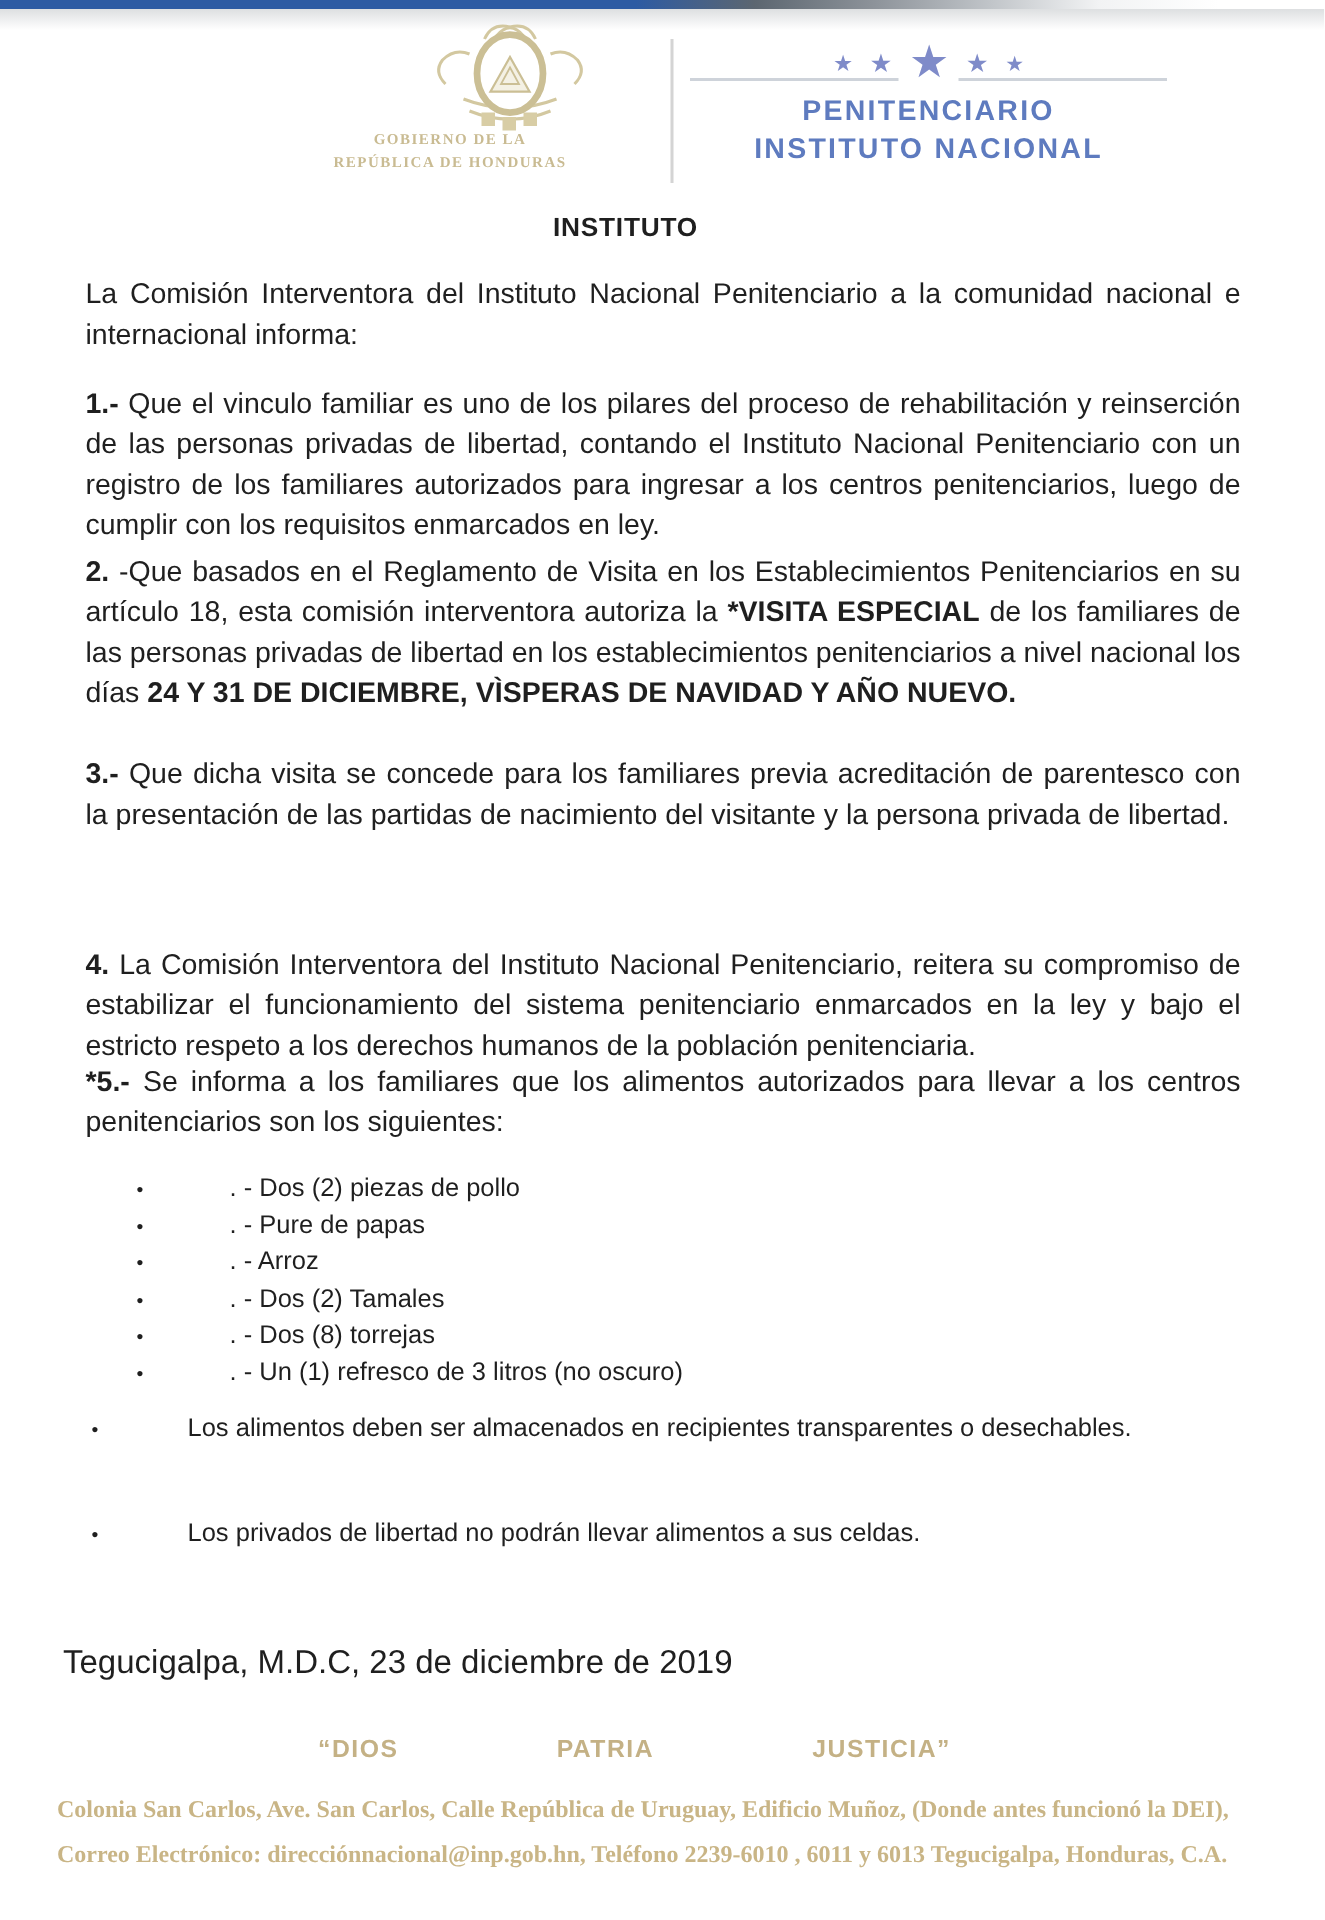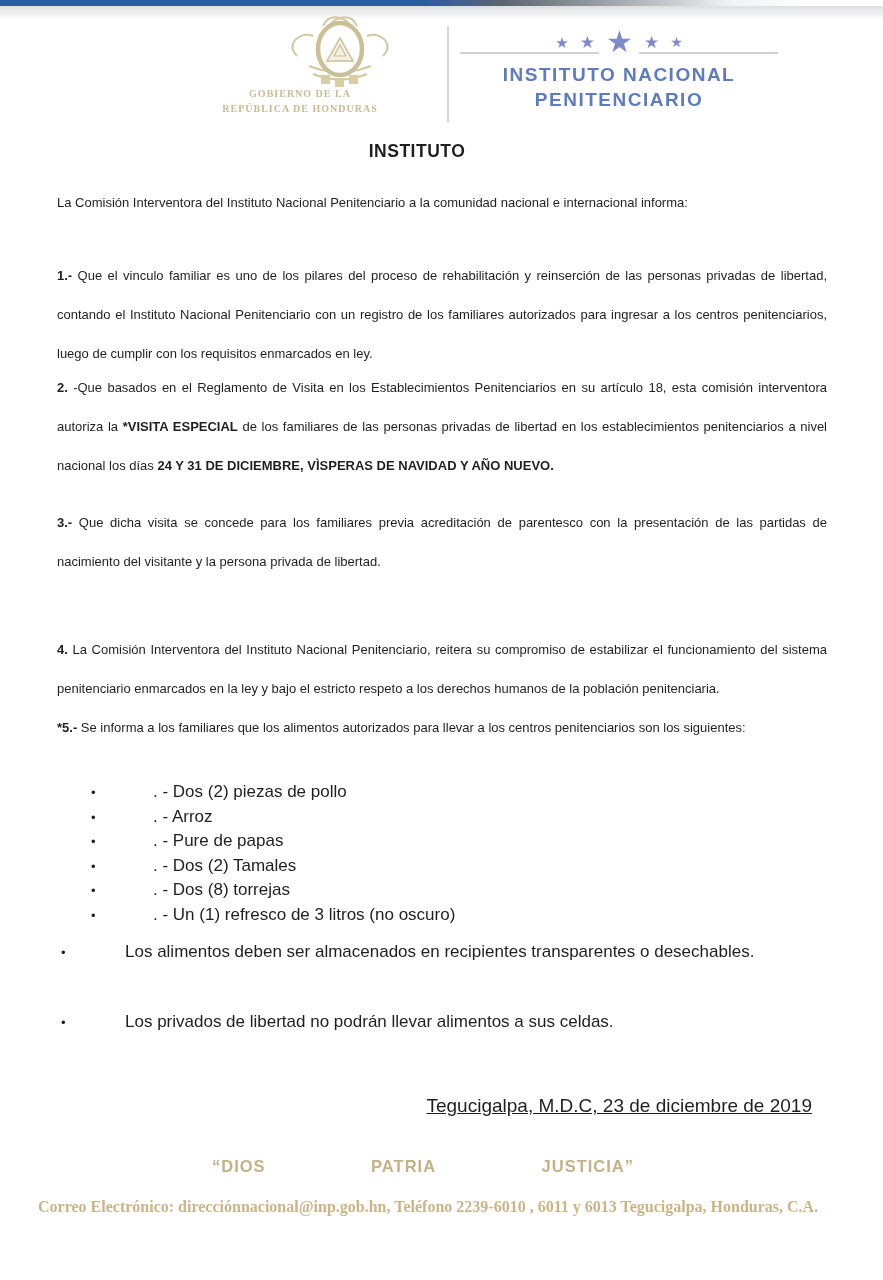--- a/index.html
+++ b/index.html
@@ -21,33 +21,33 @@
   .stars span{color:#7f8bc9;line-height:1;}
   .star-1{font-size:15px;} .star-2{font-size:17px;} .star-3{font-size:30px;}
   .star-4{font-size:17px;} .star-5{font-size:14px;}
   .starline{display:flex;gap:40px;margin-top:-6px;}
   .starline div{flex:1;height:2px;background:#ced3da;}
   .inp-name{margin-top:8px;color:#5e7bbf;font-weight:bold;font-size:19px;letter-spacing:1.5px;line-height:25px;}
   
   .doc-title{position:absolute;left:57px;width:770px;top:141px;text-align:center;
     font-weight:bold;font-size:17.5px;letter-spacing:.5px;transform:translateX(-25px);}
   p.para{position:absolute;left:57px;width:770px;margin:0;text-align:justify;
-    font-size:13px;line-height:39px;}
+    font-size:19px;line-height:27px;}
   .b{font-weight:bold;}
   .pos-intro{top:183px;} .pos-p1{top:256px;} .pos-p2{top:368px;}
   .pos-p3{top:503px;} .pos-p4{top:630px;} .pos-p5{top:708px;}
   .food-list{position:absolute;left:57px;top:780px;width:770px;margin-left:30px;}
   .food-item{font-size:17px;line-height:23.6px;}
   .bullet{display:inline-block;color:#1f1f1f;}
   .bullet-sm{width:62px;padding-left:4px;font-size:13px;}
   .note{position:absolute;left:57px;width:770px;text-align:justify;font-size:17px;line-height:27px;}
   .note .bullet-lg{display:inline-block;width:64px;padding-left:4px;font-size:13px;}
   .pos-note1{top:938px;} .pos-note2{top:1008px;}
-  .dateline{position:absolute;left:57px;width:770px;top:1095px;text-align:right;
-    font-size:19px;transform:translateX(-15px);text-decoration:underline;}
+  .dateline{position:absolute;left:57px;width:770px;top:1095px;text-align:left;
+    font-size:22px;transform:translateX(-15px);}
   .motto{position:absolute;left:212px;top:1157px;width:422px;display:flex;
     justify-content:space-between;color:#c4b185;font-weight:bold;font-size:16.5px;letter-spacing:1px;gap:12px;}
   .footer{position:absolute;left:38px;top:1192px;width:812px;
     font-family:"Liberation Serif",serif;font-weight:bold;font-size:16px;line-height:30px;color:#c9b586;}
 </style>
 </head>
 <body>
 
 <div class="page">
 
@@ -85,51 +85,52 @@
       <span class="star-2">★</span>
       <span class="star-3">★</span>
       <span class="star-4">★</span>
       <span class="star-5">★</span>
     </div>
     <div class="starline">
         <div></div>
         <div></div>
       </div>
     <div class="inp-name">
+      <div>PENITENCIARIO</div>
       <div>INSTITUTO NACIONAL</div>
-      <div>PENITENCIARIO</div>
     </div>
   </div>
 
   <div class="doc-title">INSTITUTO</div>
 
   <p class="para pos-intro"><span>La Comisión Interventora del Instituto Nacional Penitenciario a la comunidad nacional e internacional informa:</span></p>
   <p class="para pos-p1"><span class="b">1.-</span><span> Que el vinculo familiar es uno de los pilares del proceso de rehabilitación y reinserción de las personas privadas de libertad, contando el Instituto Nacional Penitenciario con un registro de los familiares autorizados para ingresar a los centros penitenciarios, luego de cumplir con los requisitos enmarcados en ley.</span></p>
   <p class="para pos-p2"><span class="b">2.</span><span> -Que basados en el Reglamento de Visita en los Establecimientos Penitenciarios en su artículo 18, esta comisión interventora autoriza la </span><span class="b">*VISITA ESPECIAL</span><span> de los familiares de las personas privadas de libertad en los establecimientos penitenciarios a nivel nacional los días </span><span class="b">24 Y 31 DE DICIEMBRE, VÌSPERAS DE NAVIDAD Y AÑO NUEVO.</span></p>
   <p class="para pos-p3"><span class="b">3.-</span><span> Que dicha visita se concede para los familiares previa acreditación de parentesco con la presentación de las partidas de nacimiento del visitante y la persona privada de libertad.</span></p>
   <p class="para pos-p4"><span class="b">4.</span><span> La Comisión Interventora del Instituto Nacional Penitenciario, reitera su compromiso de estabilizar el funcionamiento del sistema penitenciario enmarcados en la ley y bajo el estricto respeto a los derechos humanos de la población penitenciaria.</span></p>
   <p class="para pos-p5"><span class="b">*5.-</span><span> Se informa a los familiares que los alimentos autorizados para llevar a los centros penitenciarios son los siguientes:</span></p>
 
   <div class="food-list">
       <div class="food-item"><span class="bullet bullet-sm">•</span><span>. - Dos (2) piezas de pollo</span></div>
+      <div class="food-item"><span class="bullet bullet-sm">•</span><span>. - Pure de papas</span></div>
       <div class="food-item"><span class="bullet bullet-sm">•</span><span>. - Arroz</span></div>
-      <div class="food-item"><span class="bullet bullet-sm">•</span><span>. - Pure de papas</span></div>
       <div class="food-item"><span class="bullet bullet-sm">•</span><span>. - Dos (2) Tamales</span></div>
       <div class="food-item"><span class="bullet bullet-sm">•</span><span>. - Dos (8) torrejas</span></div>
       <div class="food-item"><span class="bullet bullet-sm">•</span><span>. - Un (1) refresco de 3 litros (no oscuro)</span></div>
     </div>
 
   <div class="note pos-note1"><span class="bullet bullet-lg">•</span><span>Los alimentos deben ser almacenados en recipientes transparentes o desechables.</span></div>
   <div class="note pos-note2"><span class="bullet bullet-lg">•</span><span>Los privados de libertad no podrán llevar alimentos a sus celdas.</span></div>
 
   <div class="dateline">Tegucigalpa, M.D.C, 23 de diciembre de 2019</div>
 
   <div class="motto">
     <span>“DIOS</span>
     <span>PATRIA</span>
     <span>JUSTICIA”</span>
   </div>
 
   <div class="footer">
+    <div>Colonia San Carlos, Ave. San Carlos, Calle República de Uruguay, Edificio Muñoz, (Donde antes funcionó la DEI),</div>
     <div>Correo Electrónico: direcciónnacional@inp.gob.hn, Teléfono 2239-6010 ,  6011 y 6013 Tegucigalpa, Honduras, C.A.</div>
   </div>
 
 </div>
 
 </body></html>

